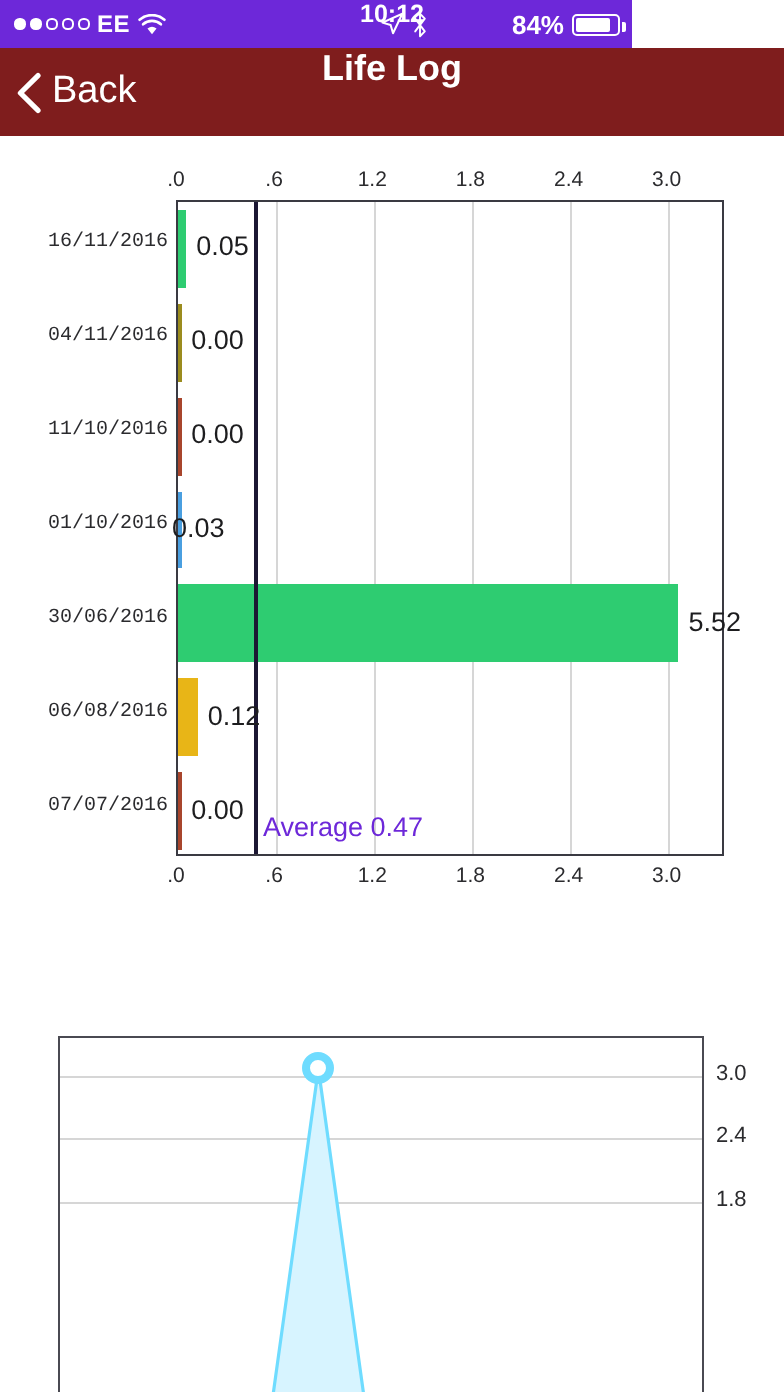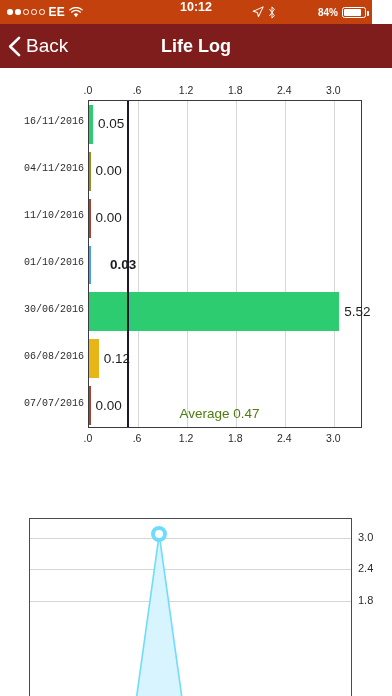--- a/index.html
+++ b/index.html
@@ -18,22 +18,22 @@
     position: relative;
     width: 392px;
     height: 696px;
     background: #ffffff;
   }
 
   
   .statusbar {
     position: absolute;
     top: 0; left: 0;
-    width: 372px; height: 24px;
-    background: #c2410c;
+    width: 316px; height: 24px;
+    background: #6d28d9;
     color: #ffffff;
     font-size: 11.5px;
     font-weight: bold;
   }
   .sb-left {
     position: absolute;
     left: 7px; top: 0; height: 24px;
     display: flex; align-items: center; gap: 4px;
   }
   .sb-dots { display: flex; align-items: center; gap: 2.5px; }
@@ -50,21 +50,21 @@
     display: flex; justify-content: center;
     font-size: 12.5px; font-weight: bold;
   }
   .sb-right {
     position: absolute;
     right: 6px; top: 0; height: 24px;
     display: flex; align-items: center; gap: 4px;
   }
   .loc-icon { display:inline-block; width: 12px; height: 12px; }
   .bt-icon { display:inline-block; width: 8px; height: 13px; }
-  .batt-pct { font-size: 10px; font-weight: bold; padding-left: 38px; }
+  .batt-pct { font-size: 13px; font-weight: bold; padding-left: 38px; }
   .battery {
     position: relative;
     width: 24px; height: 11px;
     border: 1px solid #ffffff; border-radius: 2.5px;
     box-sizing: border-box;
   }
   .battery::after {
     content: "";
     position: absolute; right: -3.5px; top: 3px;
     width: 2px; height: 5px;
@@ -86,21 +86,21 @@
     position: absolute;
     left: 8px; top: 0; height: 44px;
     display: flex; align-items: center; gap: 5px;
     color: #ffffff; cursor: pointer;
   }
   .chev { width: 13px; height: 21px; display: block; }
   .nav-back-label { font-size: 19px; color: #ffffff; }
   .nav-title {
     position: absolute;
     left: 0; top: 0; width: 392px; height: 44px;
-    display: flex; align-items: center; justify-content: center;
+    display: flex; align-items: flex-start; justify-content: center;
     font-size: 18px; font-weight: bold; color: #ffffff;
     pointer-events: none;
   }
 
   
   .content {
     position: absolute;
     top: 68px; left: 0;
     width: 392px; height: 628px;
     background: #ffffff;
@@ -168,24 +168,23 @@
   .tick-top, .tick-bot {
     position: absolute;
     font-size: 10.5px;
     color: #2b2b2e;
     transform: translateX(-50%);
     white-space: nowrap;
   }
   .avg-label {
     position: absolute;
     font-size: 13.5px;
-    color: #4d7c0f;
+    color: #6d28d9;
     white-space: nowrap;
     z-index: 6;
-    margin-left: 48px;
   }
 
   
   .areachart {
     position: absolute;
     left: 0; top: 400px;
     width: 392px; height: 228px;
   }
   .ac-plot {
     position: absolute;
@@ -337,21 +336,21 @@
           </div>
           <div class="bc-row" style="top: 281.143px; height: 46.8571px;">
             <div class="bar" style="width: 1.6px; height: 38.8571px; background: rgb(168, 69, 44);"></div>
           </div>
           <div class="avgline" style="left: 38.4418px; background: rgb(28, 23, 51);"></div>
         </div>
       <div id="bcOverlay">
           <div class="bar-value" style="left: 98.0896px; top: 55.4286px;">0.05</div>
           <div class="bar-value" style="left: 95.6px; top: 102.286px;">0.00</div>
           <div class="bar-value" style="left: 95.6px; top: 149.143px;">0.00</div>
-          <div class="bar-value" style="left: 110px; top: 196px; font-weight: bold;">0.03</div>
+          <div class="bar-value" style="left: 86px; top: 196px;">0.03</div>
           <div class="bar-value" style="left: 344.281px; top: 242.857px;">5.52</div>
           <div class="bar-value" style="left: 103.815px; top: 289.714px;">0.12</div>
           <div class="bar-value" style="left: 95.6px; top: 336.571px;">0.00</div>
           <div class="avg-label" style="left: 131.442px; top: 338px;">Average 0.47</div>
         </div>
     </div>
 
     <div class="areachart">
       <div class="ac-plot" id="acPlot">
           <div class="ac-grid" style="top: 18.597px; background: rgb(214, 214, 214);"></div>

